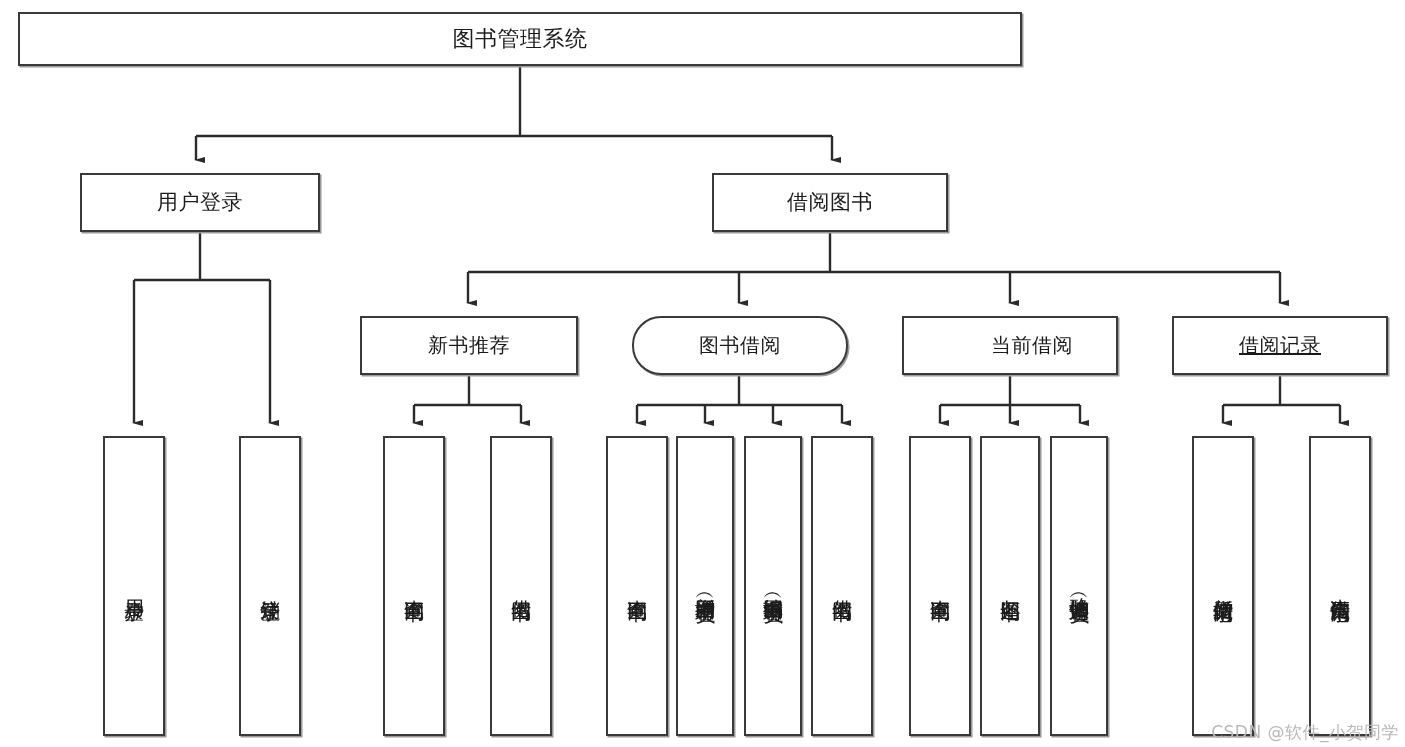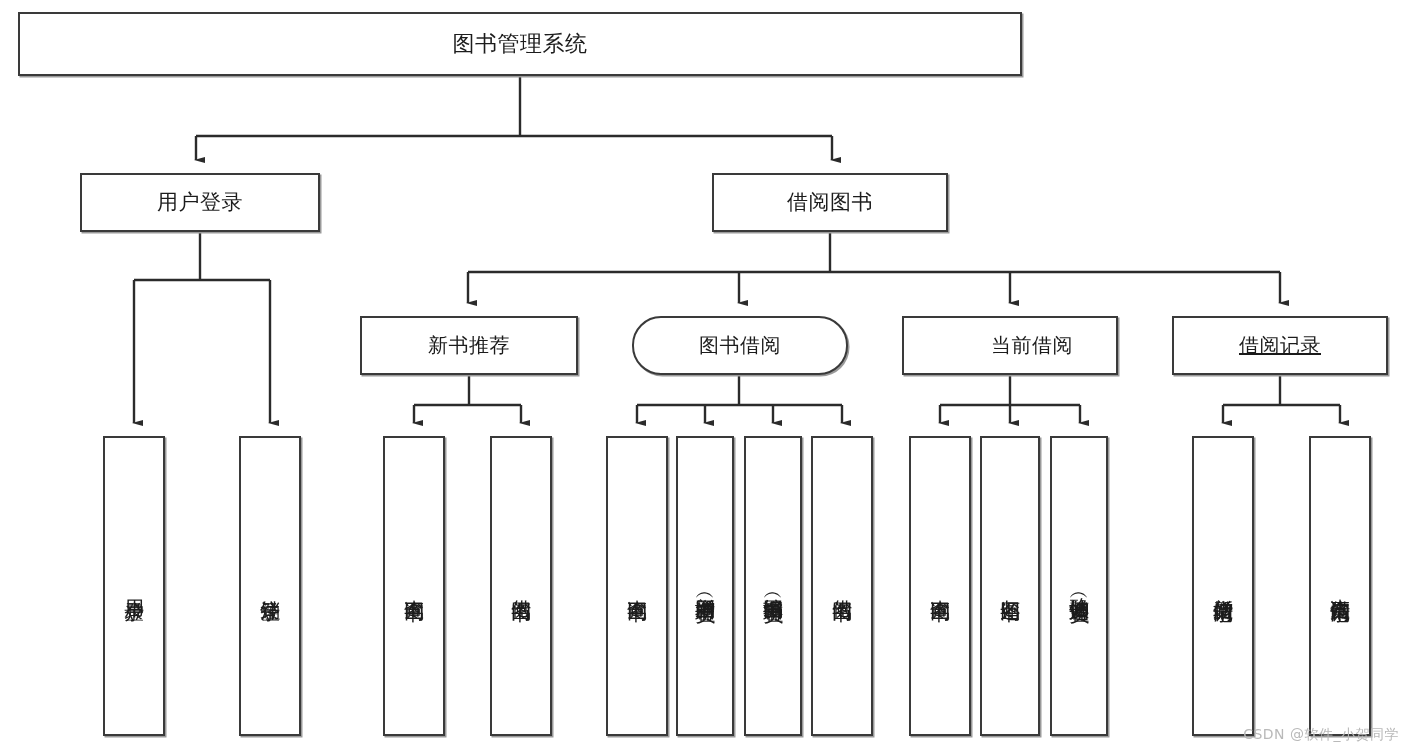--- a/index.html
+++ b/index.html
@@ -62,21 +62,21 @@
     font-size: 20px;
     line-height: 1.18;
     letter-spacing: 1px;
     white-space: normal;
     max-height: 100%;
   }
   .watermark {
     position: absolute;
     right: 6px;
     bottom: 3px;
-    font-size: 14px;
+    font-size: 17px;
     color: #b9b9b9;
     letter-spacing: 0.5px;
     white-space: nowrap;
     z-index: 3;
   }
 </style>
 </head>
 <body>
 
 <div id="diagram-root">
@@ -124,21 +124,21 @@
       <path d="M1010,405 L1010,423" marker-end="url(#arrowhead)"></path>
       <path d="M1080,405 L1080,423" marker-end="url(#arrowhead)"></path>
 
       <path d="M1280,375 L1280,405"></path>
       <path d="M1223,405 L1340,405"></path>
       <path d="M1223,405 L1223,423" marker-end="url(#arrowhead)"></path>
       <path d="M1340,405 L1340,423" marker-end="url(#arrowhead)"></path>
     </g>
   </svg>
 
-  <div class="node root" style="left:18px; top:12px; width:1004px; height:64px;">
+  <div class="node root" style="left:18px; top:12px; width:1004px; height:54px;">
     <span class="node-label">图书管理系统</span>
   </div>
 
   <div class="node level2" style="left:80px; top:173px; width:240px; height:59px;">
     <span class="node-label">用户登录</span>
   </div>
 
   <div class="node level2" style="left:712px; top:173px; width:236px; height:59px;">
     <span class="node-label">借阅图书</span>
   </div>

